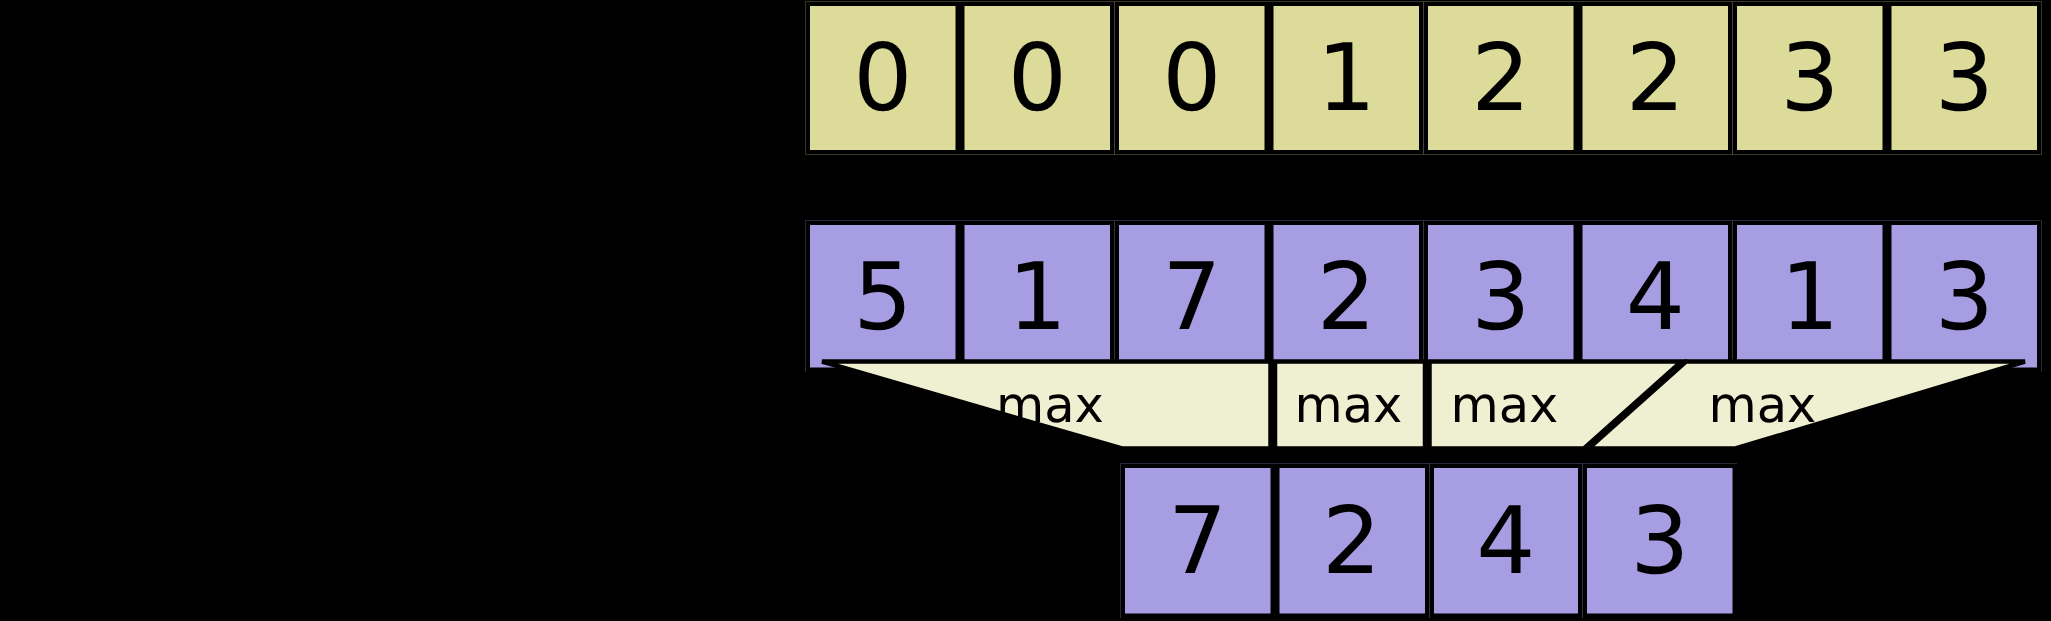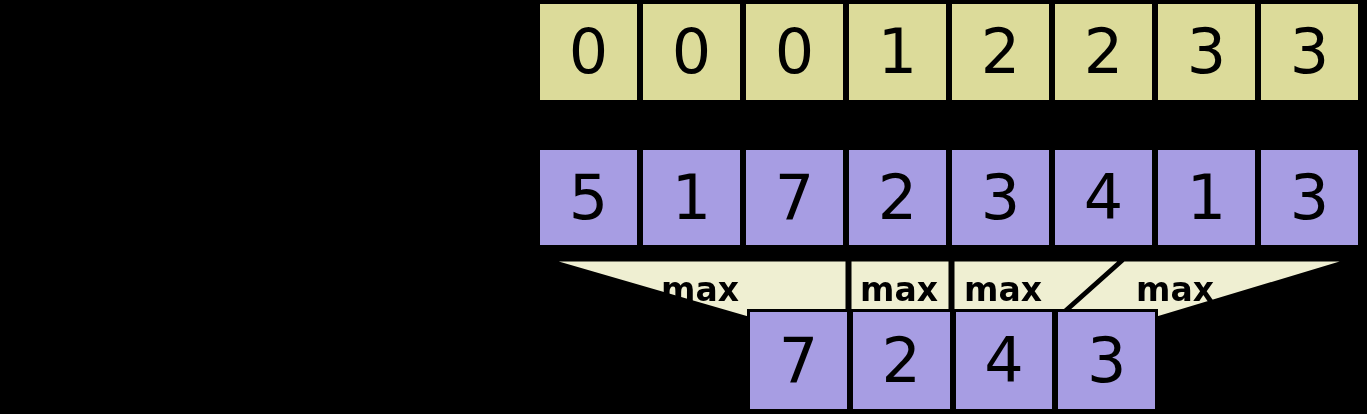--- a/index.html
+++ b/index.html
@@ -55,24 +55,23 @@
   #row-mid .cell {
     width: 103px;
     height: 101px;
     font-size: 62px;
   }
 
   
   #funnel-band {
     position: absolute;
     left: 0px;
-    top: 257px;
+    top: 238px;
     width: 1367px;
     height: 64px;
-    font-weight: bold;
   }
   #funnel-band svg {
     display: block;
     width: 1367px;
     height: 64px;
   }
   .funnel-shape {
     fill: #efefd2;
     stroke: #000000;
     stroke-width: 3;

